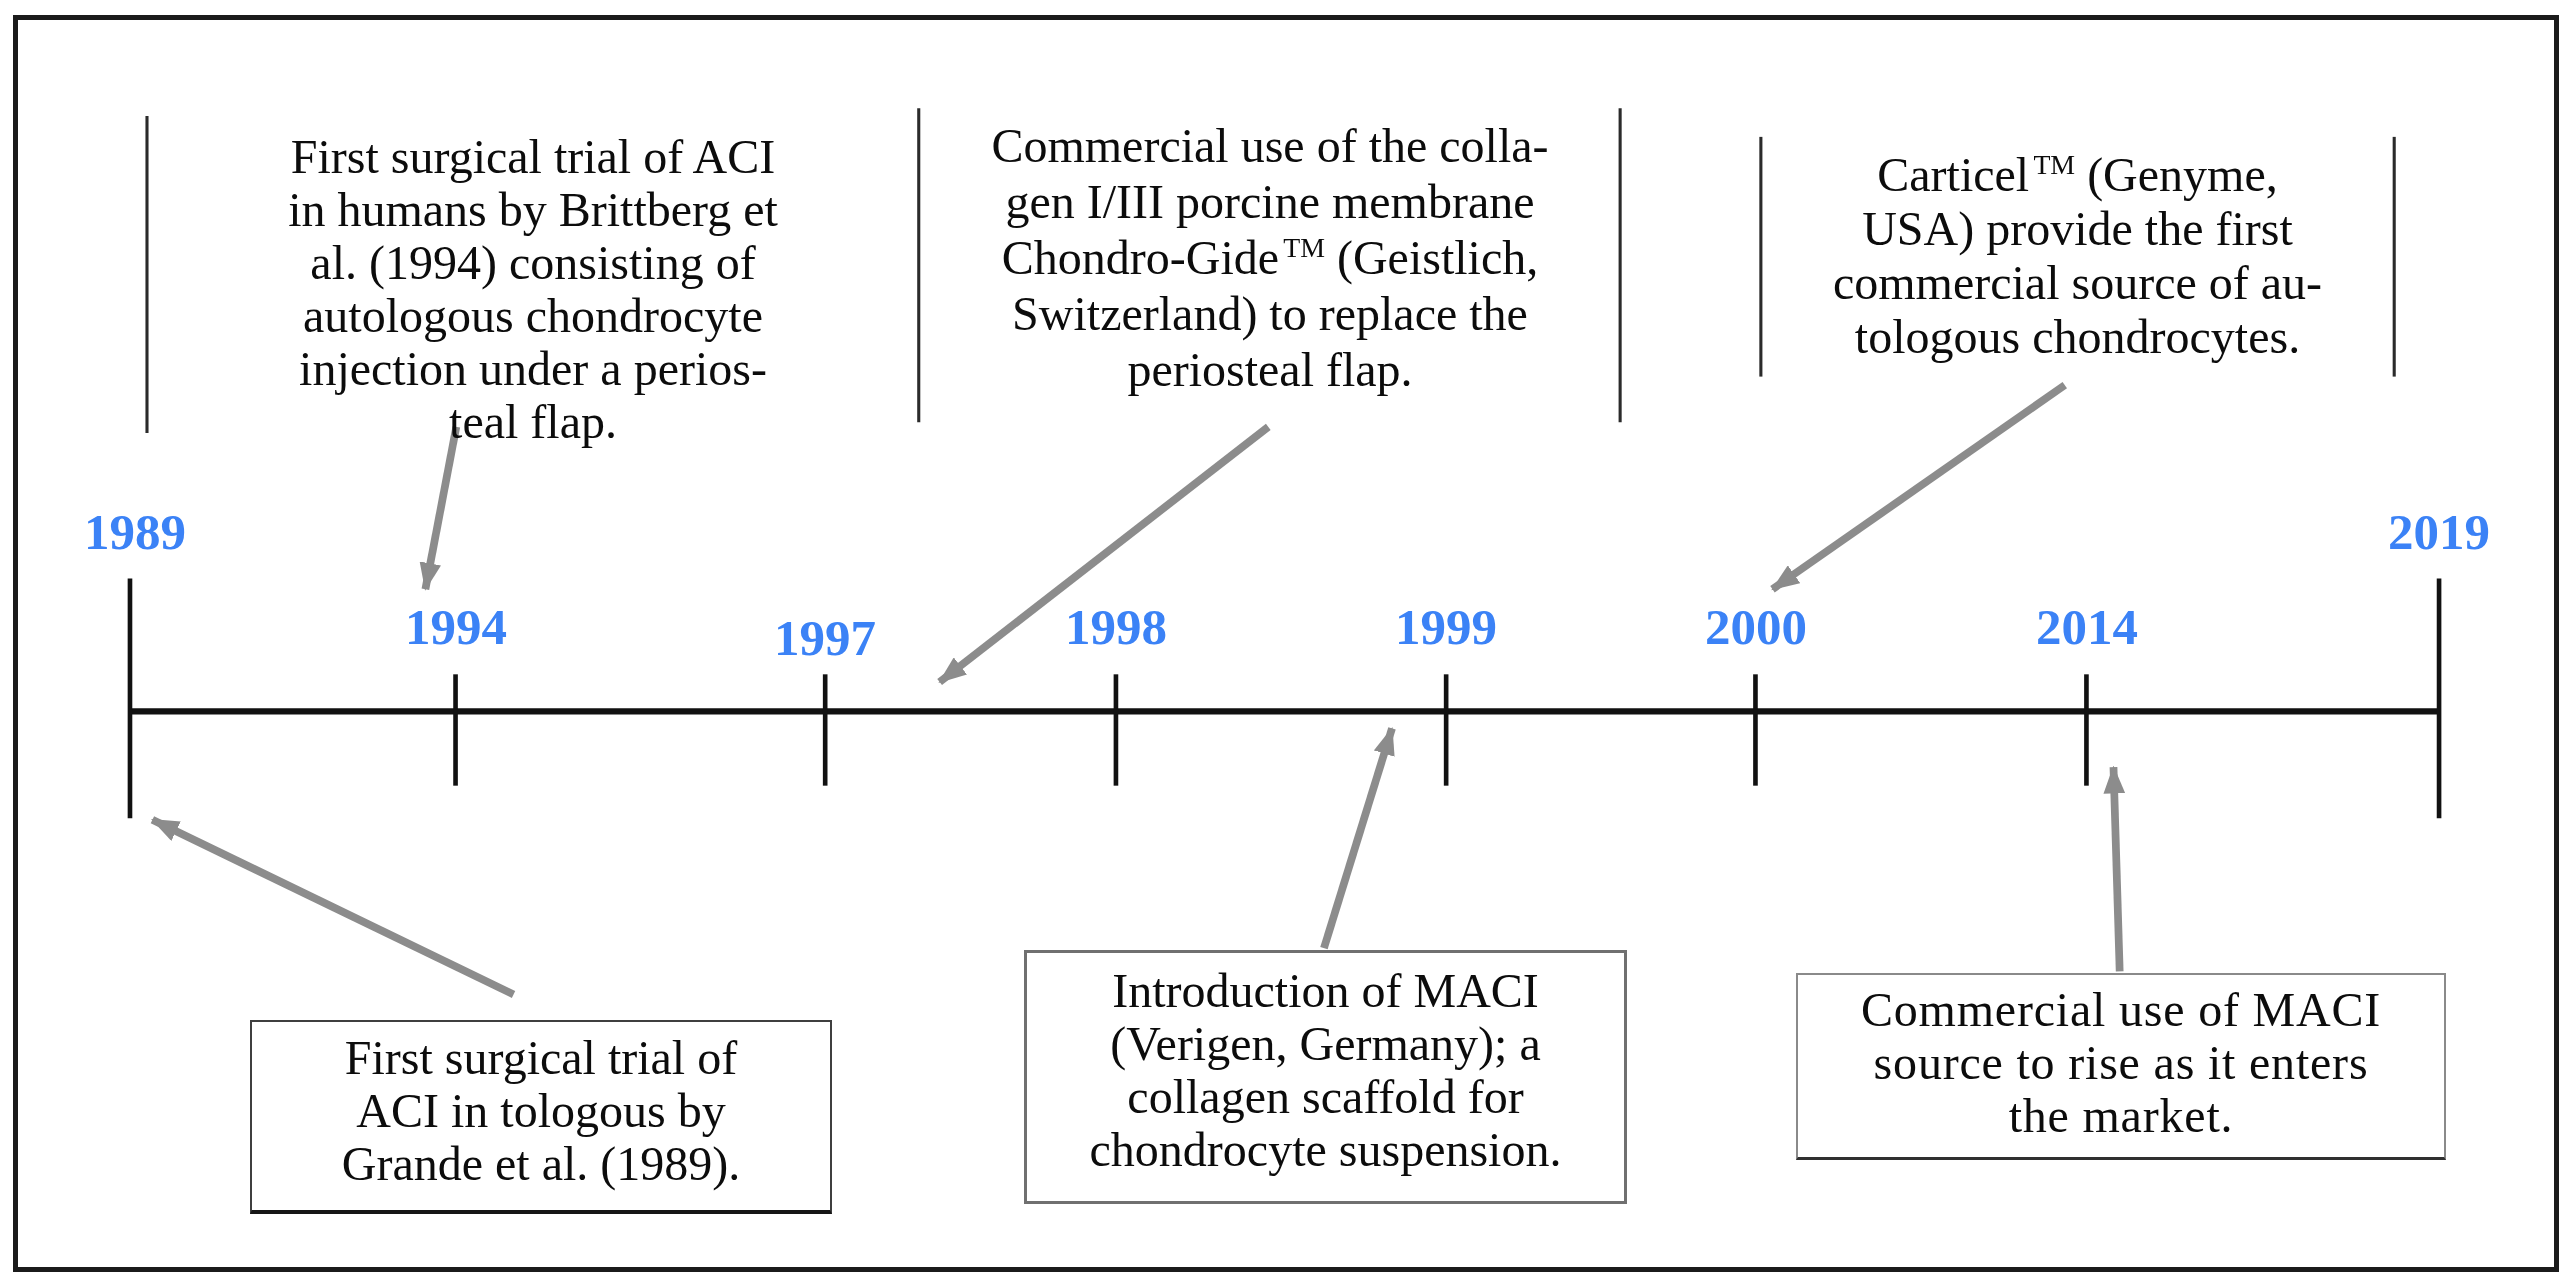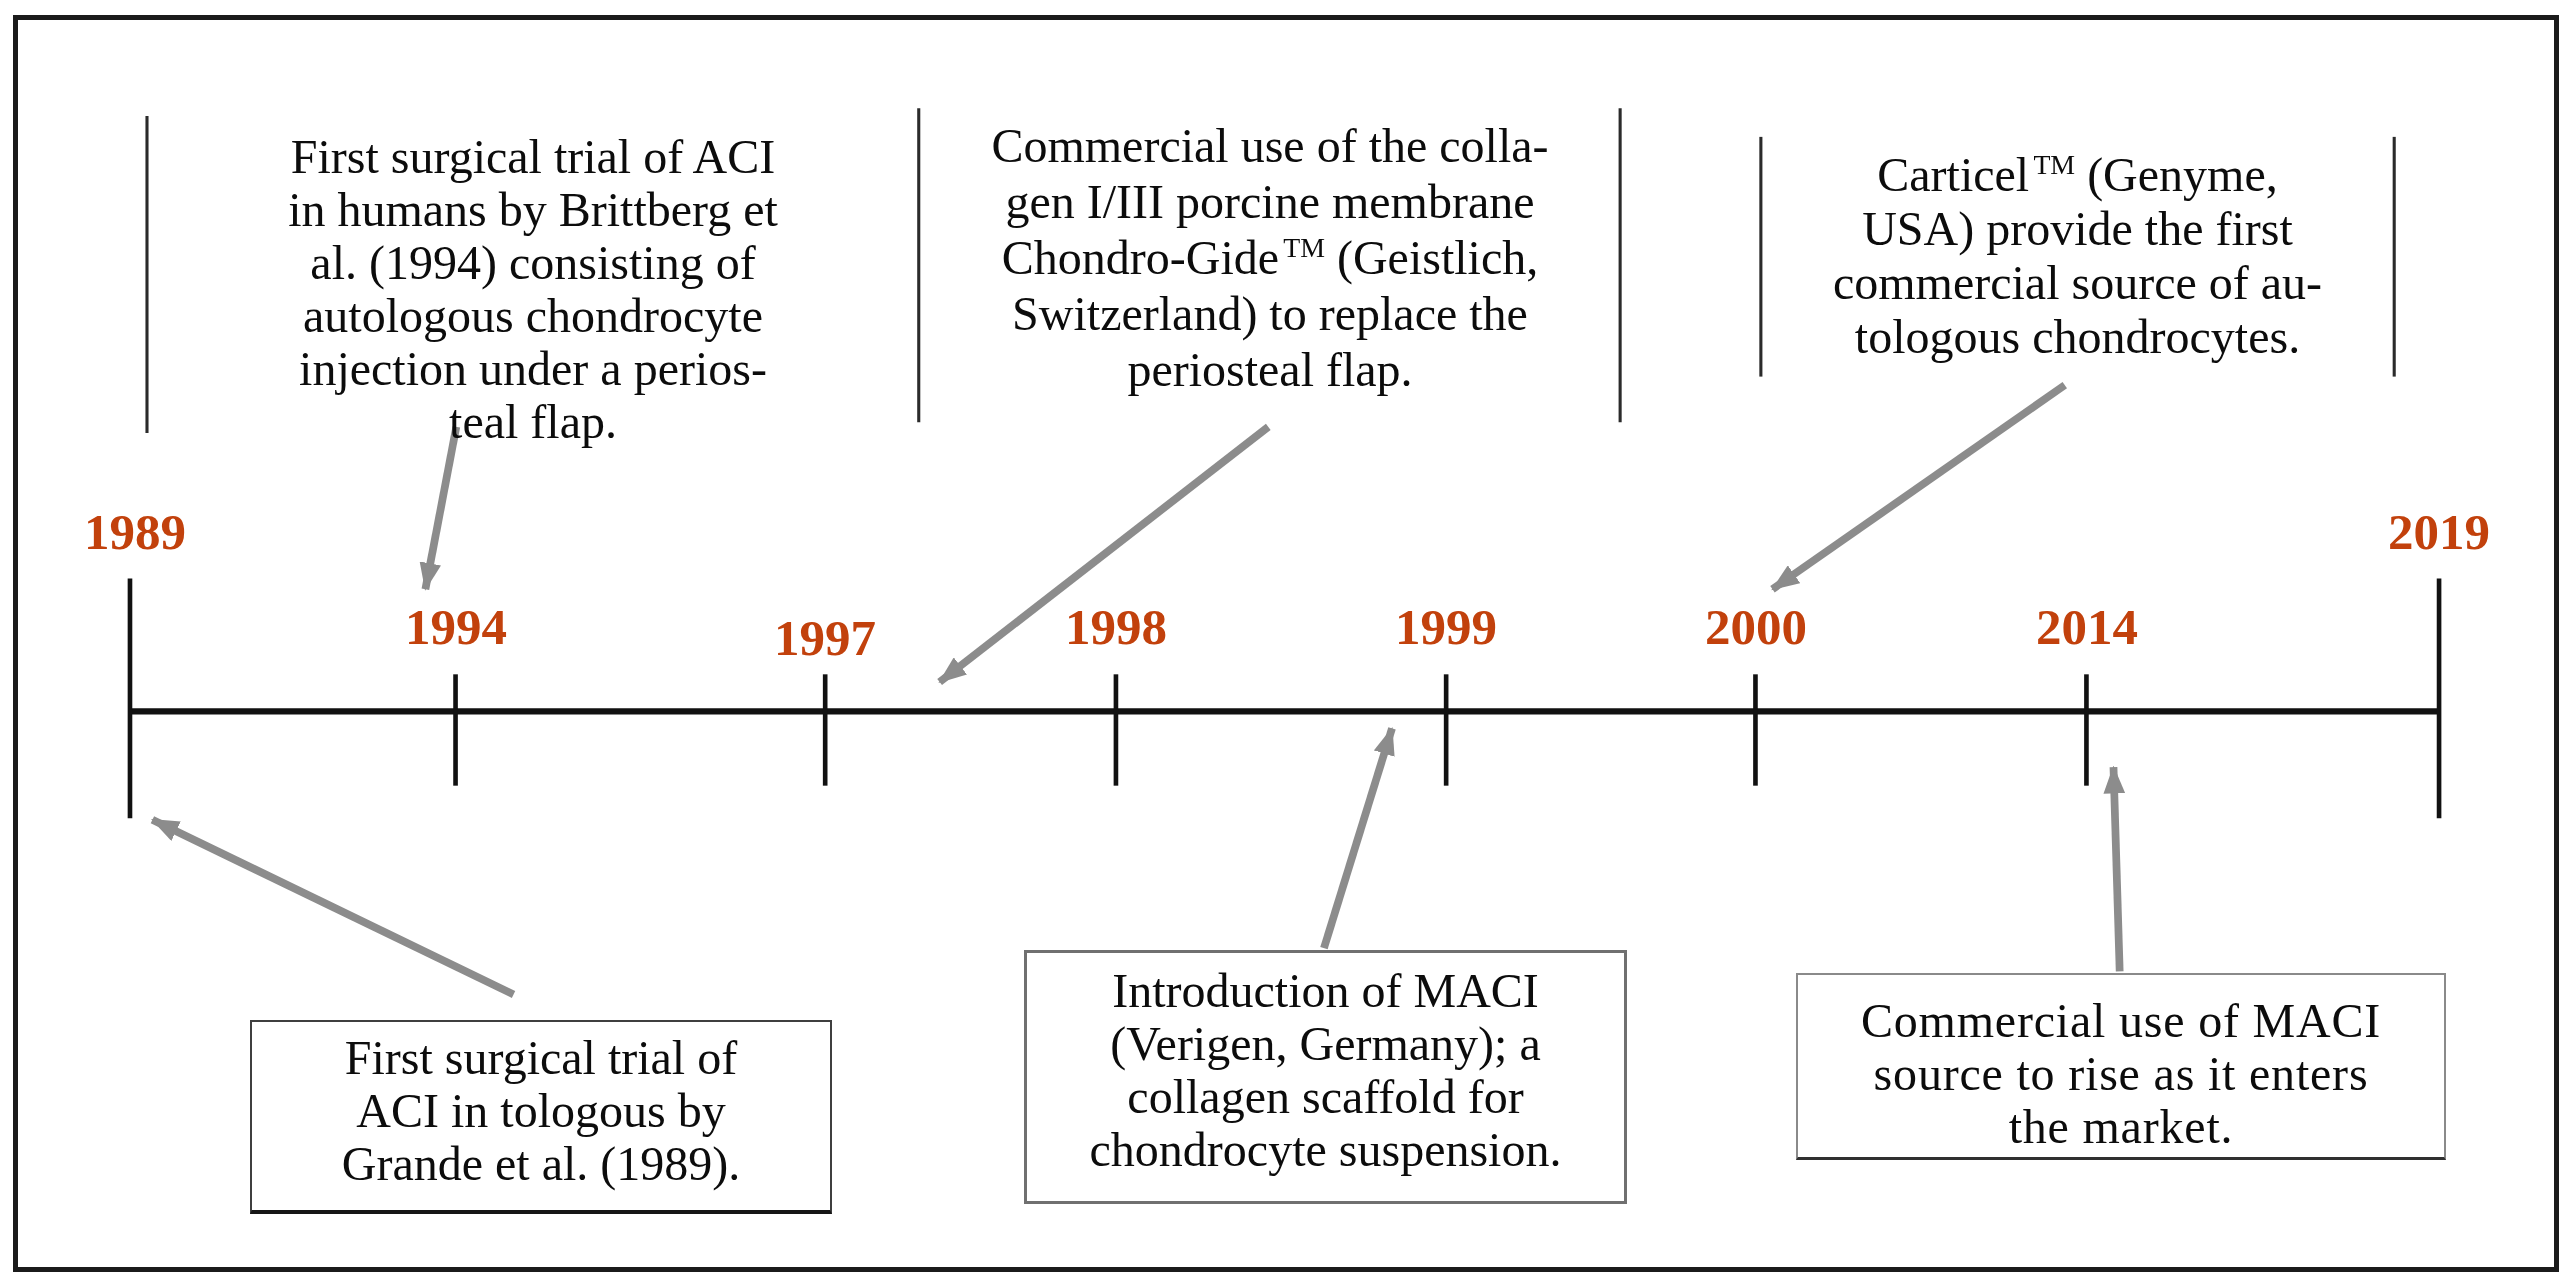--- a/index.html
+++ b/index.html
@@ -32,21 +32,21 @@
     width: 2576px;
     height: 1286px;
   }
   .year {
     position: absolute;
     width: 186px;
     text-align: center;
     font-size: 51px;
     font-weight: bold;
     line-height: 56px;
-    color: #c2410c;
+    color: #3b82f6;
     white-space: nowrap;
   }
   .tb {
     position: absolute;
     text-align: center;
     box-sizing: border-box;
   }
   .tb .ln {
     white-space: nowrap;
     font-size: 48px;
@@ -65,21 +65,21 @@
     border-bottom: 4.6px solid #161616;
     padding-top: 9.3px;
   }
   .boxB {
     border: 3.1px solid #707070;
     padding-top: 10.8px;
   }
   .boxC {
     border: 2.3px solid #8a8a8a;
     border-bottom: 3.9px solid #303030;
-    padding-top: 19px;
+    padding-top: 8px;
     letter-spacing: 0.8px;
   }
 </style>
 </head>
 <body>
 
 <div class="canvas">
 
   <div class="frame"></div>
 

